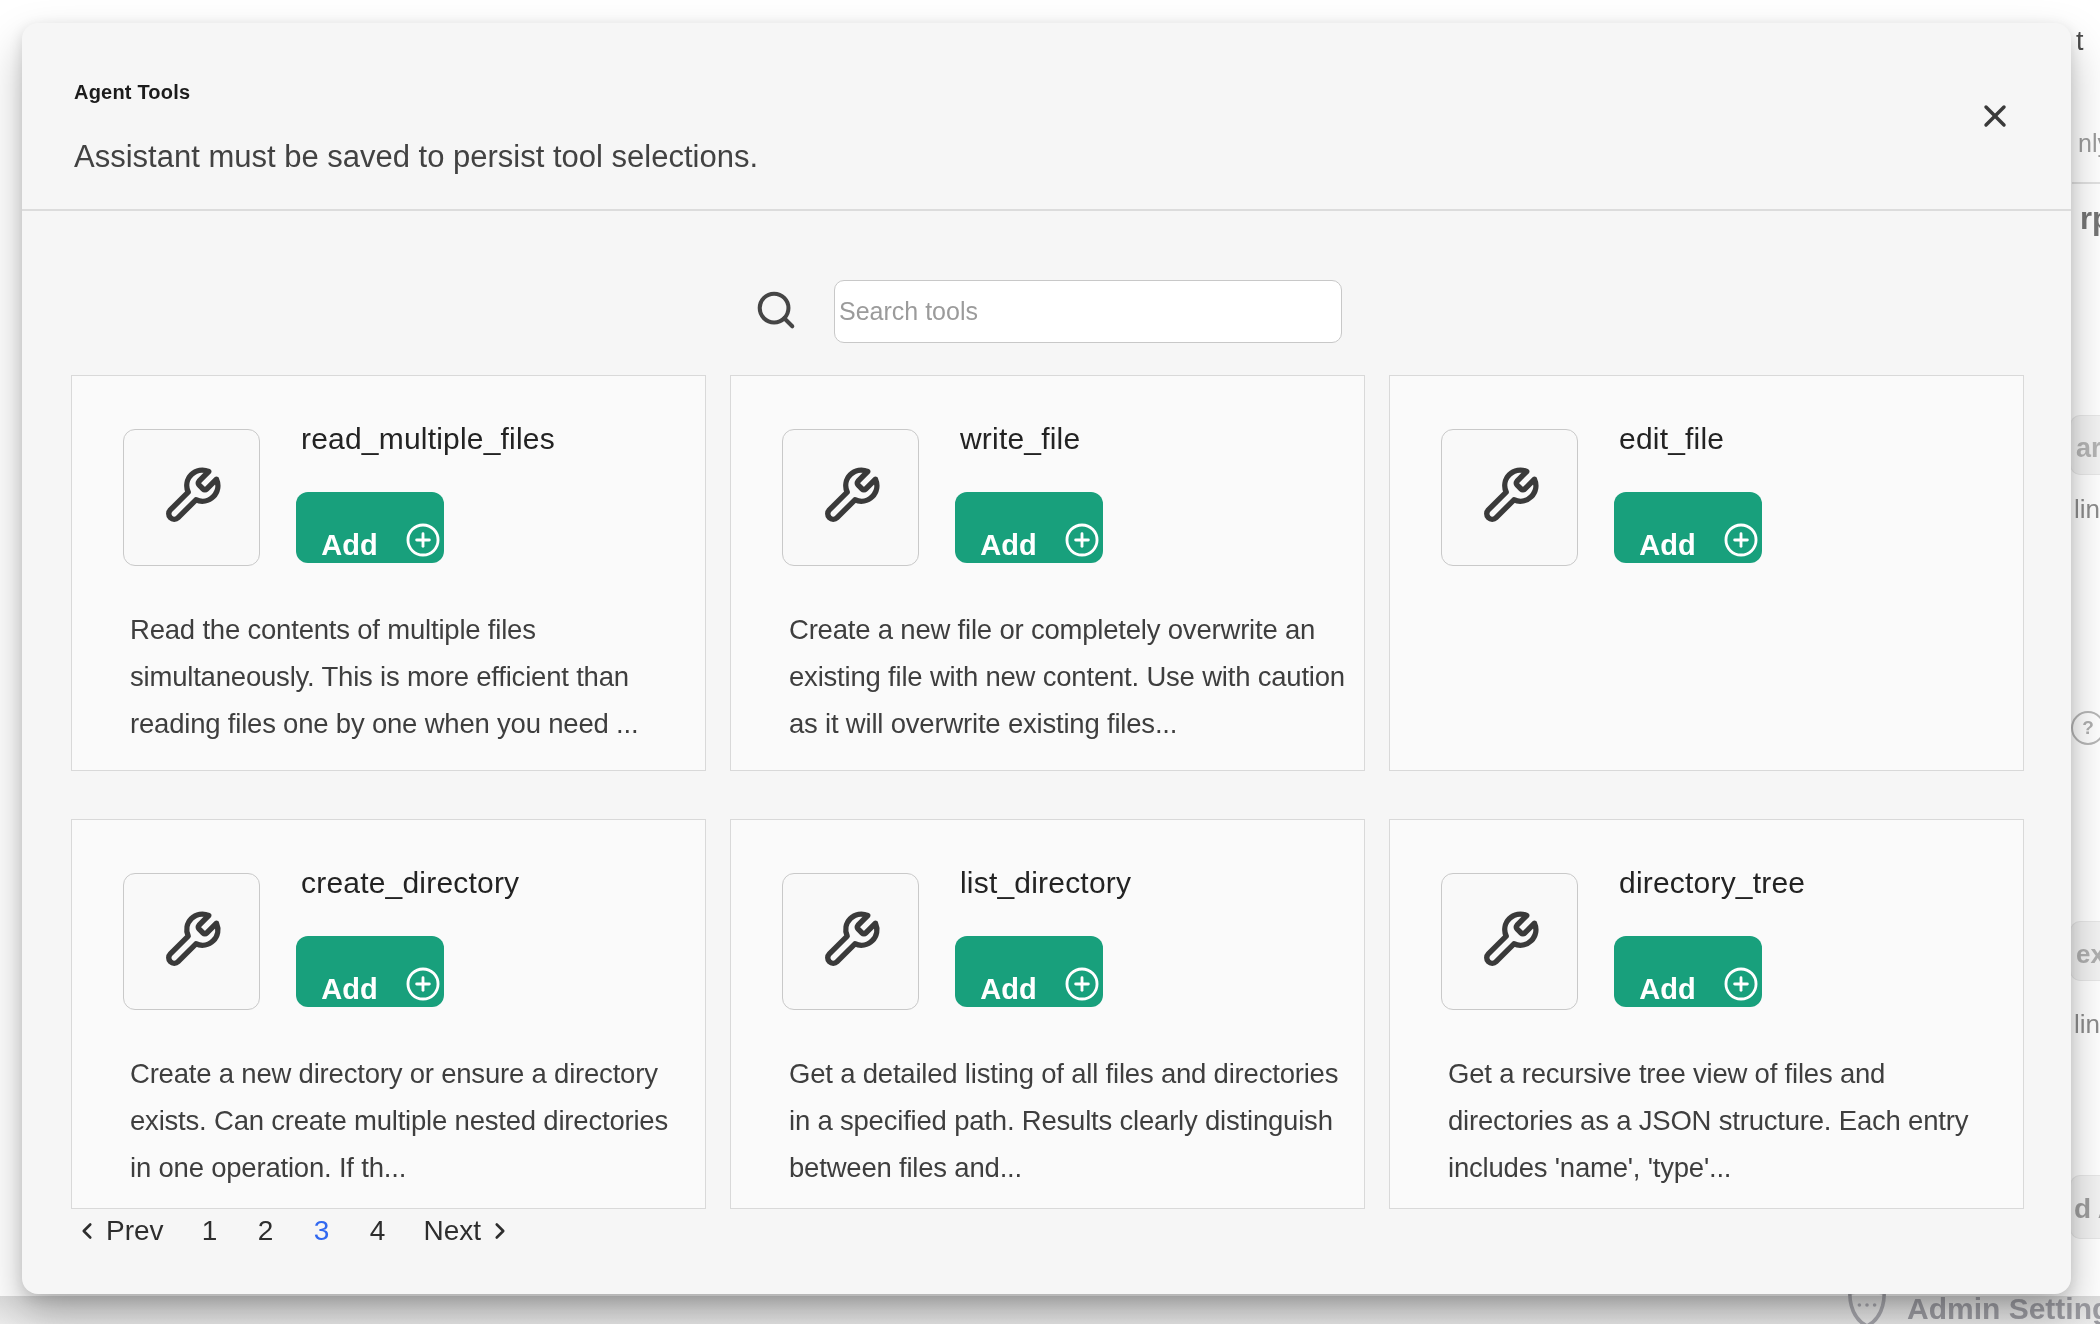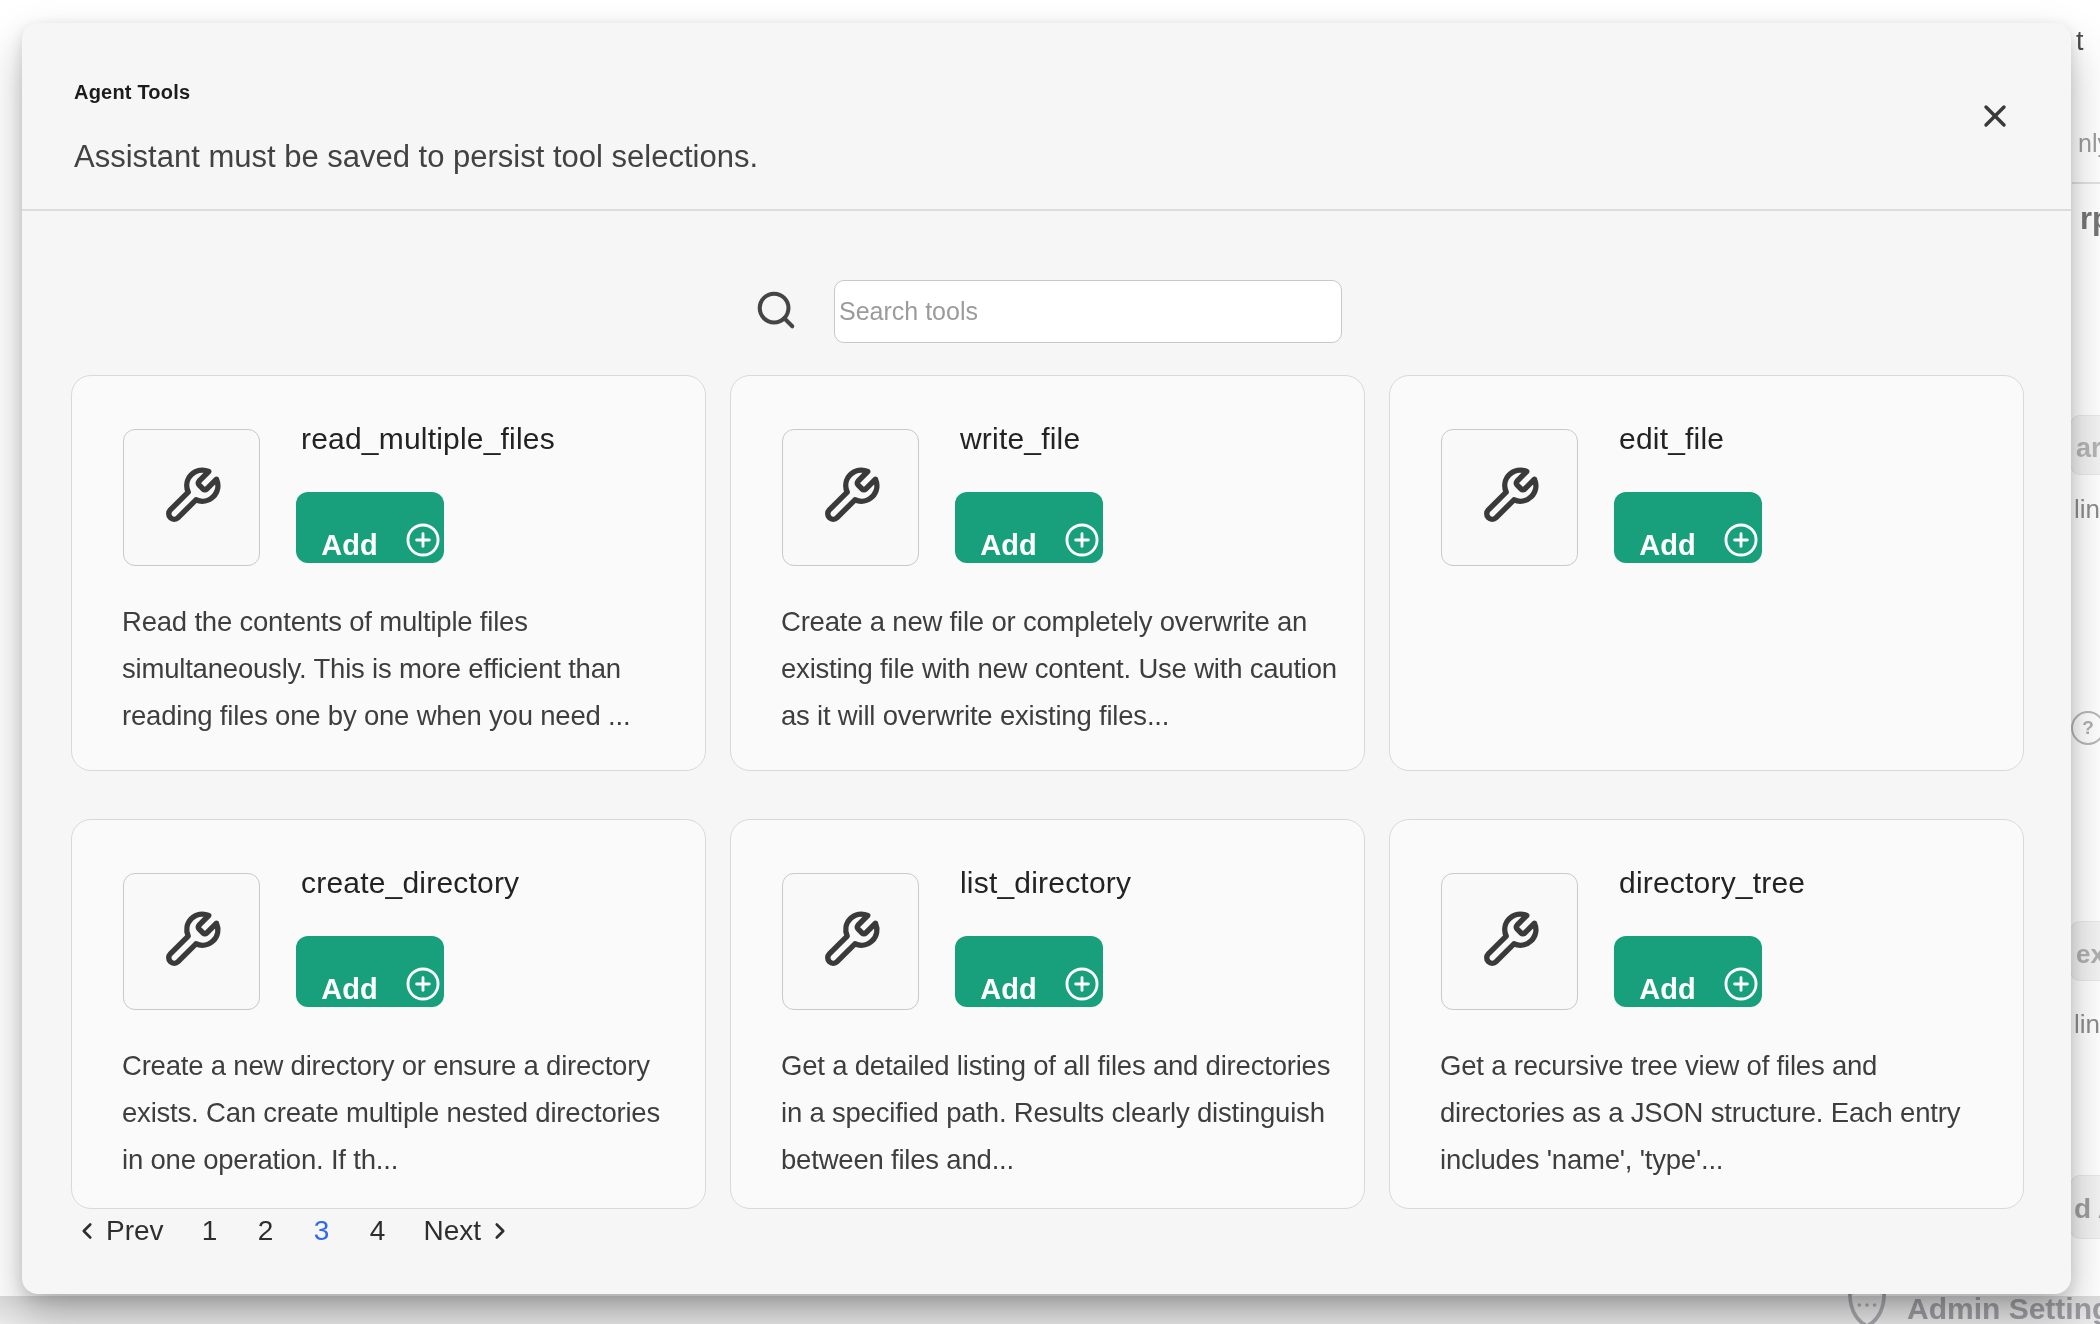--- a/index.html
+++ b/index.html
@@ -65,42 +65,42 @@
   .search-input{
     position:absolute;left:812px;top:257px;width:508px;height:63px;box-sizing:border-box;
     border:1.5px solid #c8c8c8;border-radius:10px;background:#ffffff;
     padding:0 4px;font-size:25px;color:#333;font-family:"Liberation Sans",sans-serif;outline:none;
   }
   .search-input::placeholder{color:#9b9b9b;opacity:1;}
 
   
   .card{
     position:absolute;width:635px;background:#fafafa;
-    border:1.5px solid #d9d9d9;border-radius:20px;box-sizing:border-box;
+    border:1.5px solid #d9d9d9;border-radius:0;box-sizing:border-box;
   }
   .row1{top:352px;height:396px;}
   .row2{top:796px;height:390px;}
   .col1{left:49px;} .col2{left:708px;} .col3{left:1367px;}
   .iconbox{
     position:absolute;left:51px;top:53px;width:137px;height:137px;box-sizing:border-box;
     background:#f9f9f9;border:1.5px solid #c9c9c9;border-radius:12px;
     display:flex;align-items:center;justify-content:center;color:#3a3a3a;
   }
   .tool-title{
     position:absolute;left:229px;top:46px;margin:0;
     font-size:30px;font-weight:400;color:#232323;letter-spacing:.2px;white-space:nowrap;
   }
   .add-btn{
     position:absolute;left:224px;top:116px;width:148px;height:71px;
     background:#18a07c;border:none;border-radius:12px;cursor:pointer;
     display:flex;align-items:flex-end;justify-content:center;gap:26px;color:#ffffff;padding-left:29px;
   }
   .add-label{font-size:29px;font-weight:700;color:#ffffff;}
   .tool-desc{
-    position:absolute;left:50px;top:222px;width:556px;margin:0;
+    position:absolute;left:50px;top:222px;width:556px;margin:8px;
     font-size:27.5px;line-height:47px;color:#3e3e3e;letter-spacing:-0.2px;
   }
 
   
   .pagination{
     position:absolute;left:52px;top:1192px;
     display:flex;align-items:center;gap:36px;
     font-size:28px;color:#2e2e2e;
   }
   .pg{display:flex;align-items:center;gap:6px;cursor:pointer;user-select:none;justify-content:space-between;}

